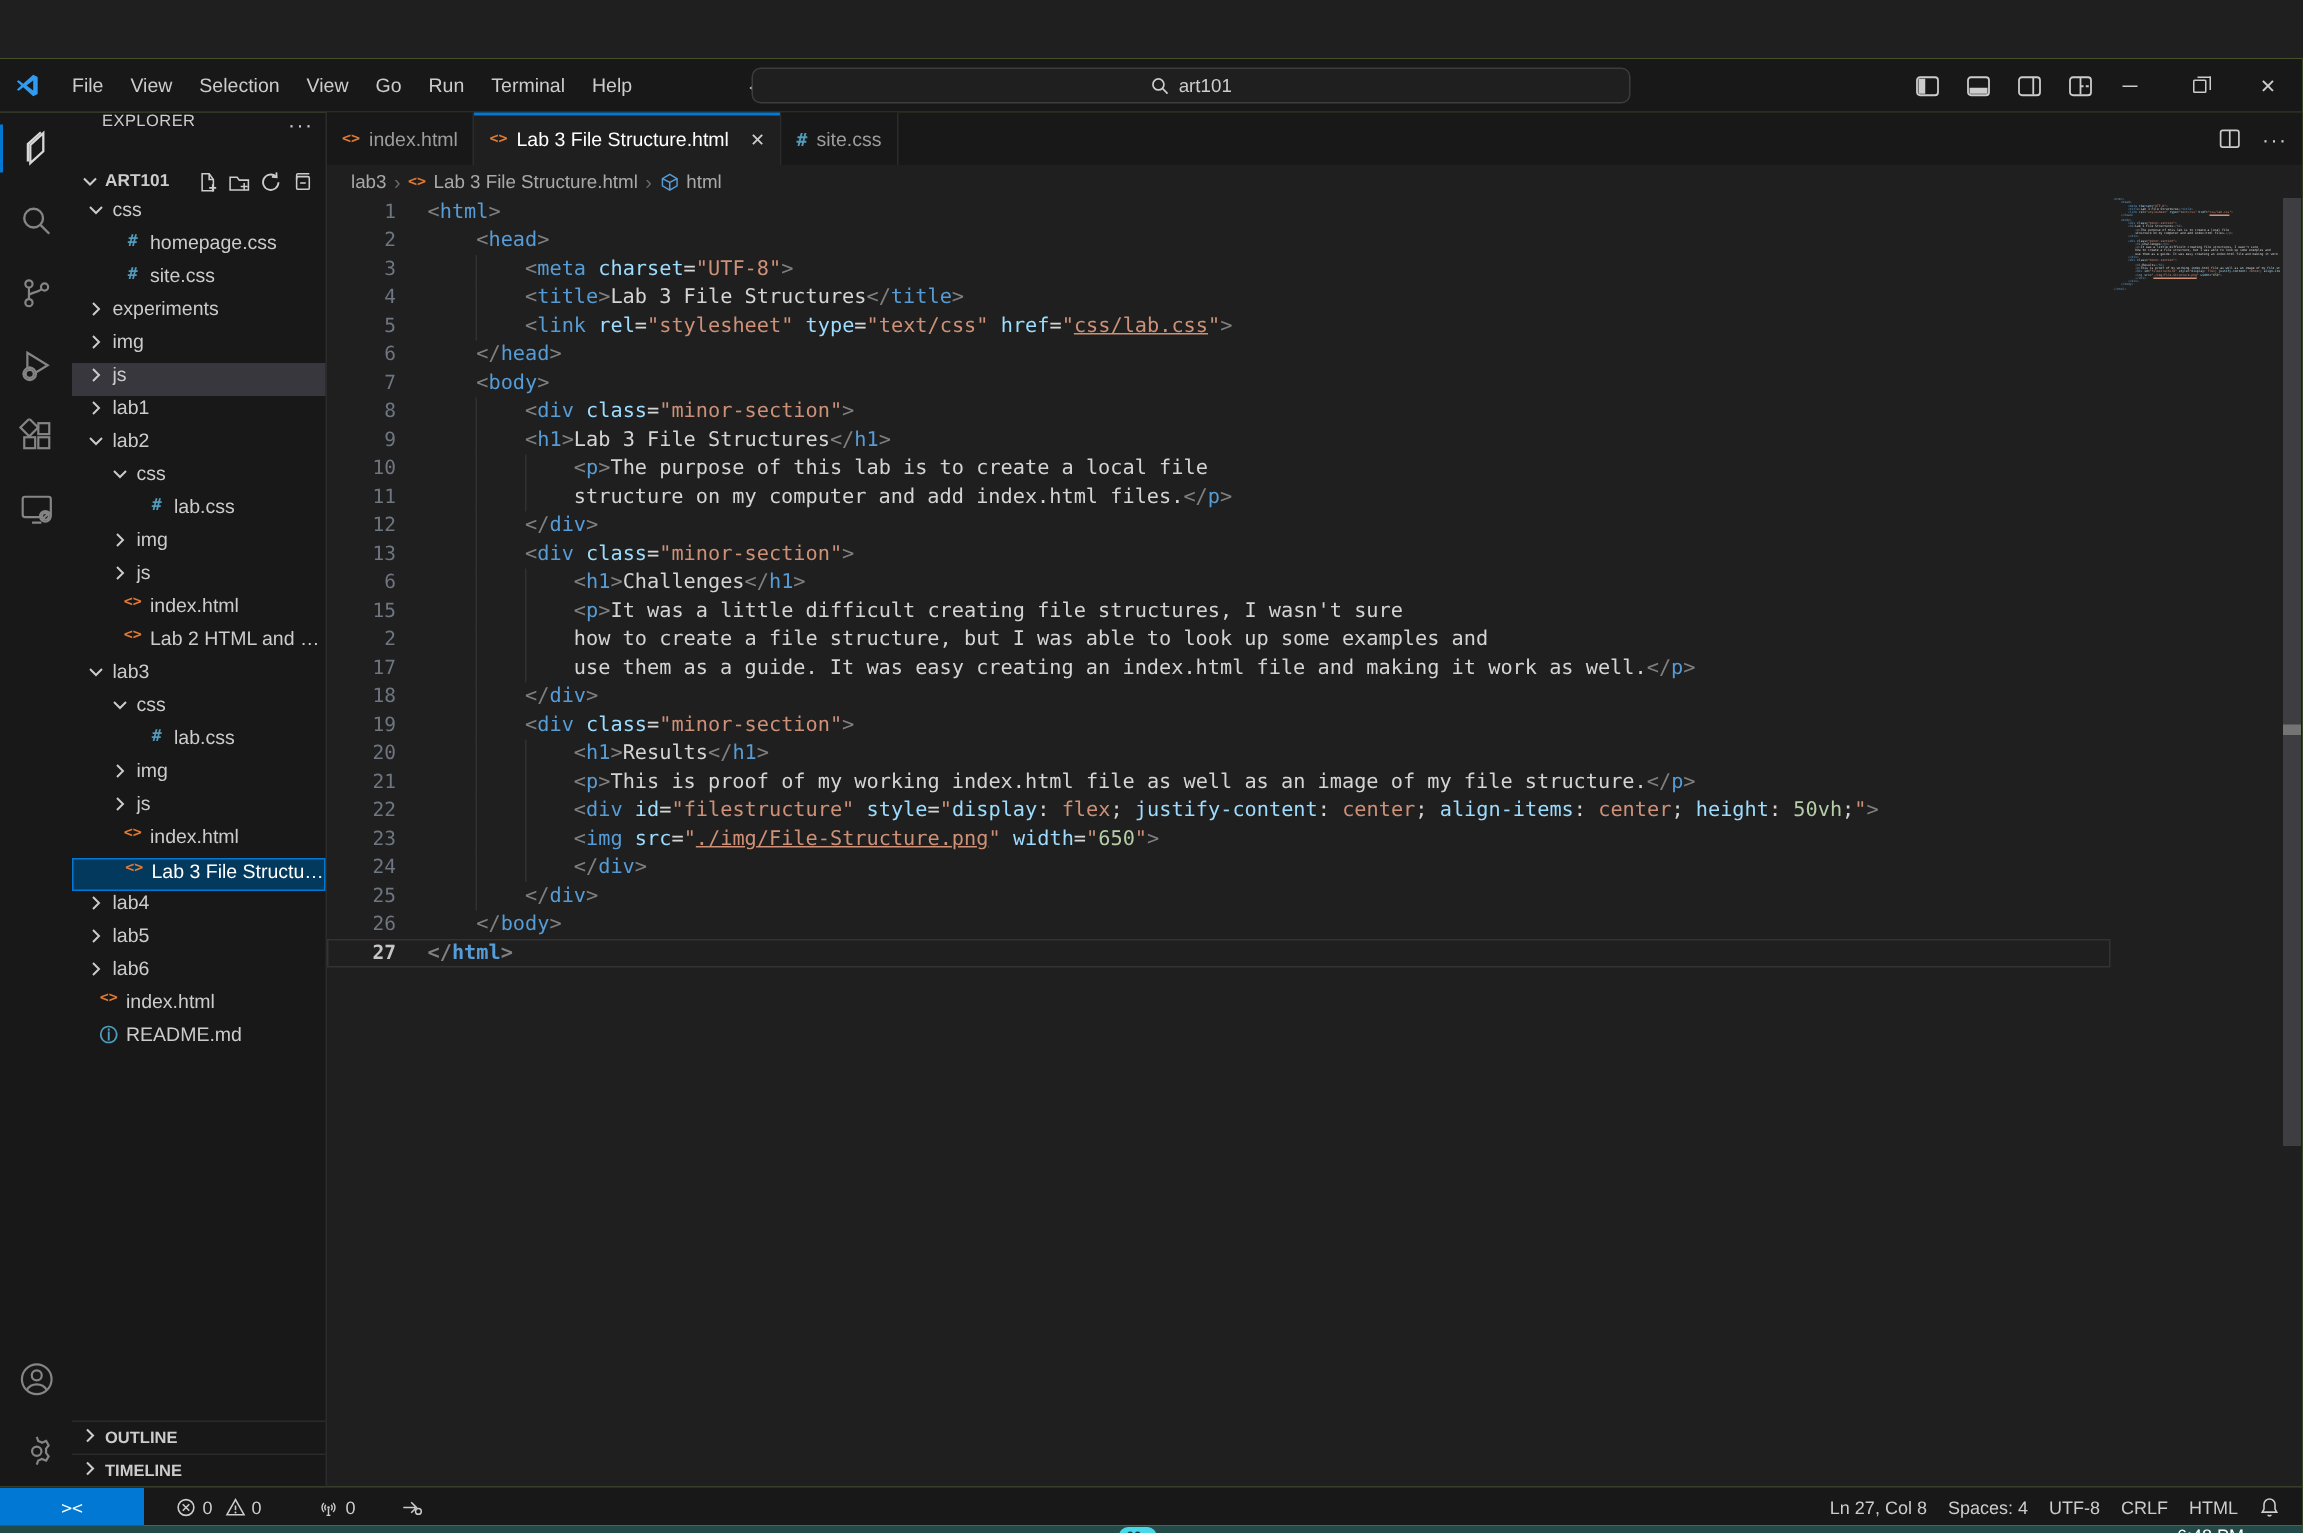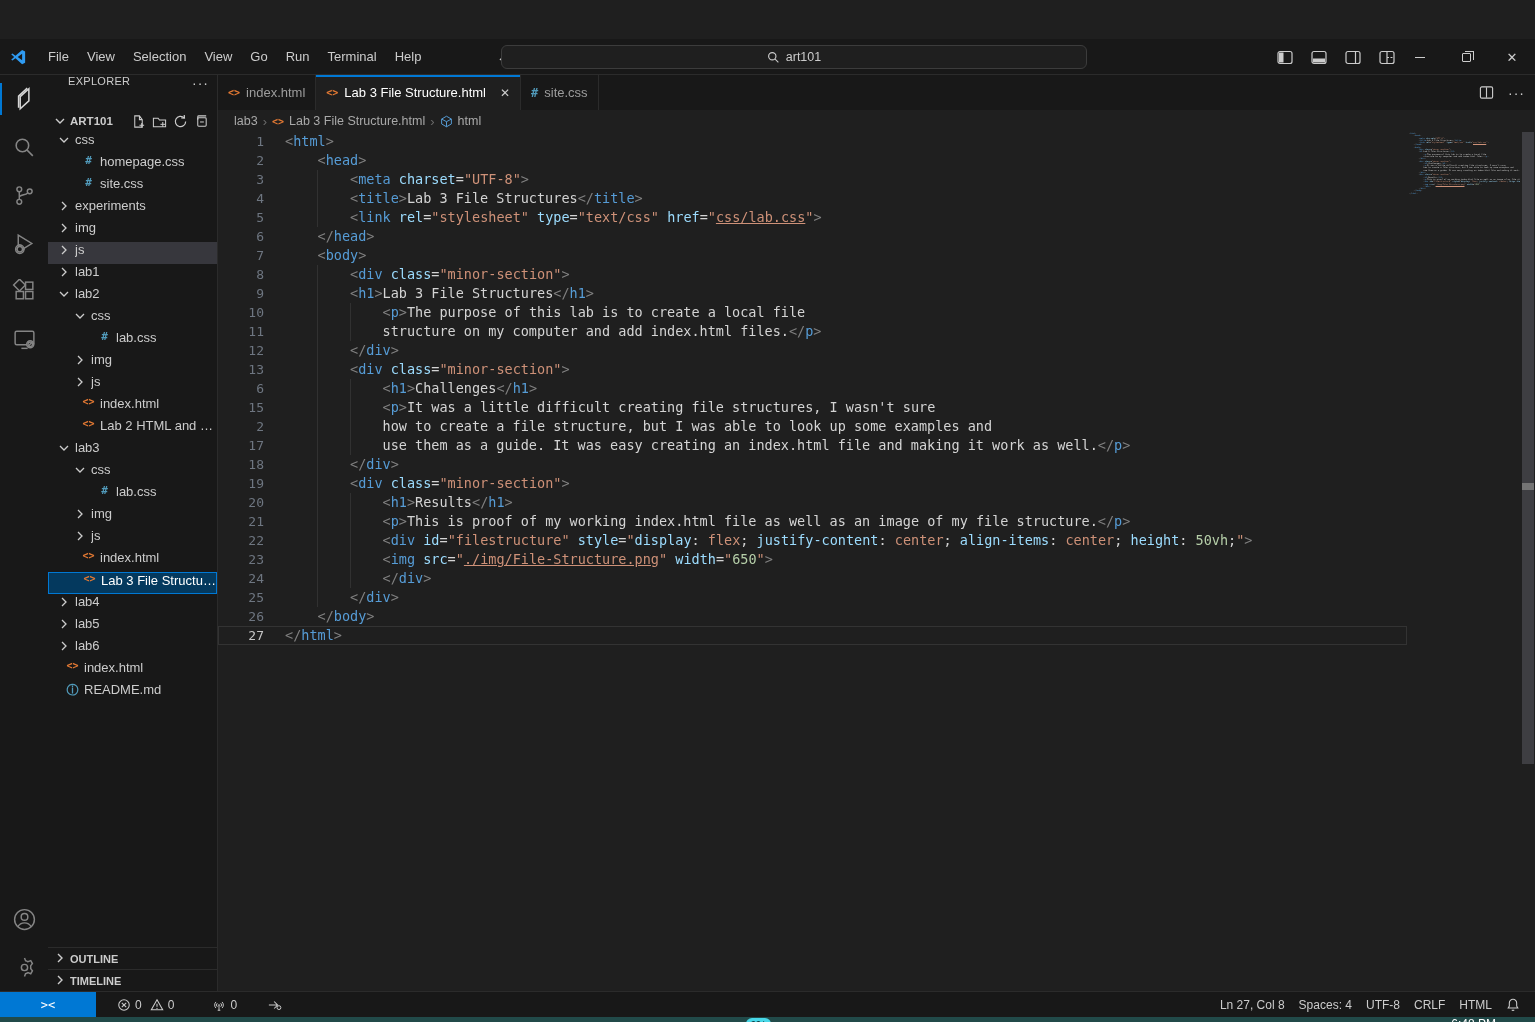--- a/index.html
+++ b/index.html
@@ -64,21 +64,21 @@
   .tab.active { background:#1f1f1f; color:#ffffff; }
   .tab.active::before { content:""; position:absolute; top:0; left:0; right:0; height:1.5px; background:#0078d4; }
   .tab .close { margin-left:8px; font-size:12px; color:#cccccc; }
   .tab-actions { position:absolute; right:10px; top:0; height:35px; display:flex; align-items:center; gap:14px; color:#cccccc; }
   .ficon-html { color:#e37933; } .ficon-css { color:#519aba; } .ficon-md { color:#519aba; font-weight:normal; }
   .breadcrumbs { height:22px; display:flex; align-items:center; padding-left:16px; font-size:12.5px;
                  color:#a9a9a9; gap:5px; background:#1f1f1f; }
   .bc-sep { color:#6a6a6a; font-size:13px; }
   .editor { flex:1; position:relative; overflow:hidden; font-family:"DejaVu Sans Mono", monospace; }
   .code-row { display:flex; height:19px; line-height:19px; font-size:13.5px; margin-right:128px; position:relative; }
-  .code-row.active-line { outline:1px solid rgba(255,255,255,.09); outline-offset:-1px; }
+  .code-row.active-line { outline:1px solid rgba(255,255,255,.09); outline-offset:-1px;font-weight:bold; }
   .ln { width:67px; padding-right:21px; text-align:right; color:#6e7681; font-size:13px; flex:none; }
   .code-row.active-line .ln { color:#c6c6c6; }
   .lc { white-space:pre; position:relative; }
   .guide { position:absolute; top:0; bottom:0; width:1px; background:#313131; }
   .tk-g{color:#808080} .tk-t{color:#569cd6} .tk-a{color:#9cdcfe} .tk-s{color:#ce9178}
   .tk-l{color:#ce9178; text-decoration:underline} .tk-w{color:#d4d4d4} .tk-n{color:#b5cea8}
   .minimap { position:absolute; top:0; right:15px; width:111px; height:100%; overflow:hidden; }
   .mm-row { white-space:pre; font-size:2px; line-height:2.3px; letter-spacing:0; }
   .scrollbar { position:absolute; top:0; right:0; width:14px; height:100%; }
   .sb-slider { position:absolute; top:0; left:1px; right:1px; height:632px; background:#3e3e42; }

